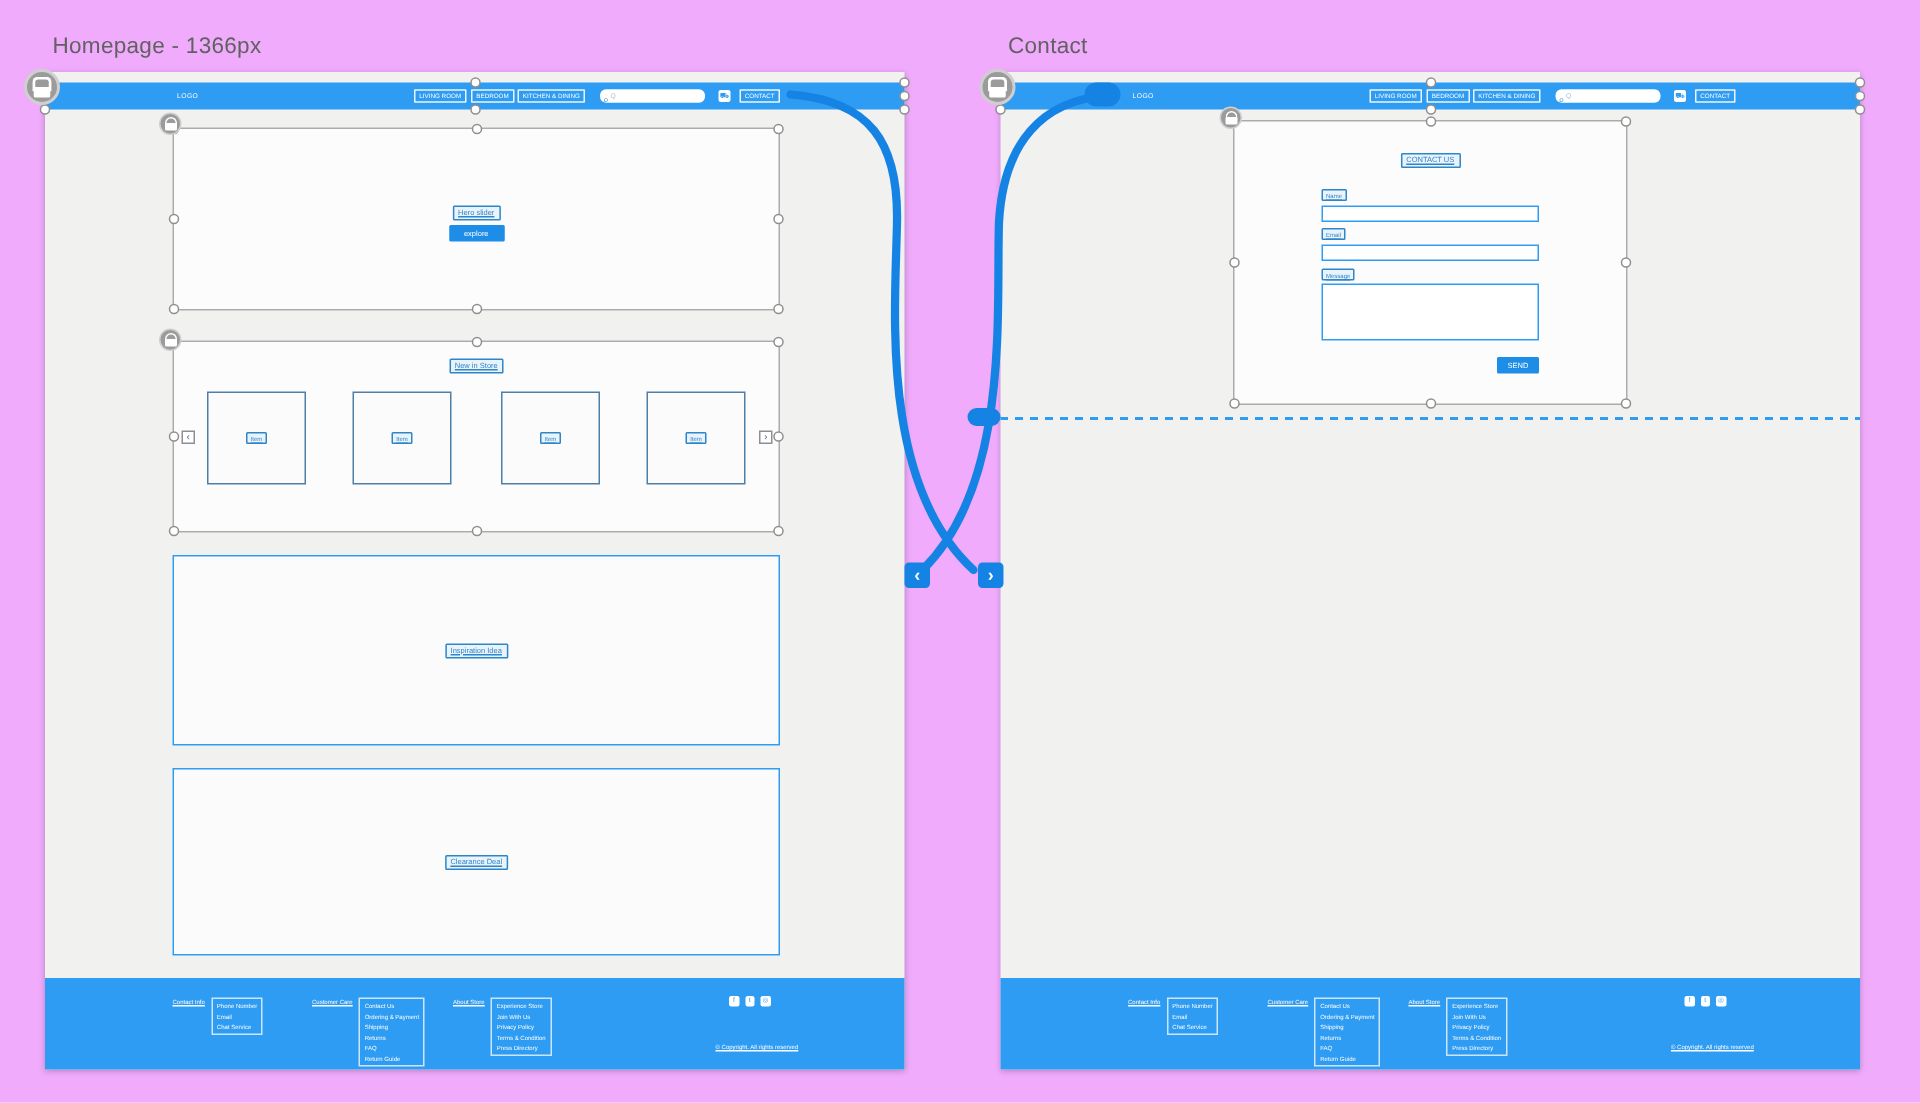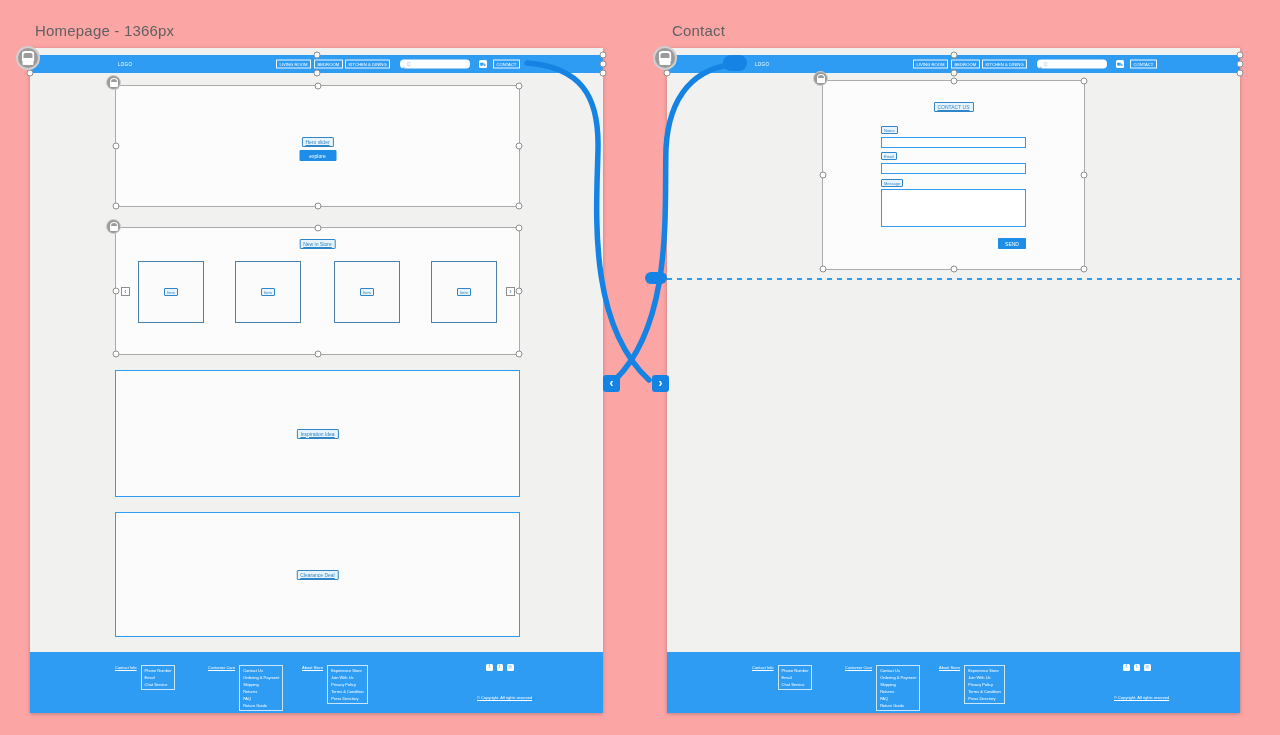--- a/index.html
+++ b/index.html
@@ -1,17 +1,17 @@
 <!DOCTYPE html>
 <html><head>
 <meta charset="utf-8">
 <style>
   * { margin:0; padding:0; box-sizing:border-box; }
   html,body { width:1280px; height:735px; font-family:"Liberation Sans", sans-serif; }
-  .canvas { position:relative; width:1280px; height:735px; background:#fca5a5; overflow:hidden; }
+  .canvas { position:relative; width:1280px; height:735px; background:#f0abfc; overflow:hidden; }
 
   .ab-title { position:absolute; font-size:15px; color:#616161; letter-spacing:.2px; cursor:default; }
 
   .artboard { position:absolute; top:48px; width:573px; height:665px; background:#f1f1f0;
               box-shadow:0 1px 4px rgba(0,0,0,.25); }
 
   
   .nav-slot   { position:absolute; top:7px; left:0; width:100%; height:18px; }
   .navbar     { position:absolute; inset:0; background:#2f9cf3; }
   .navbar > * { position:absolute; top:50%; transform:translateY(-50%); }

